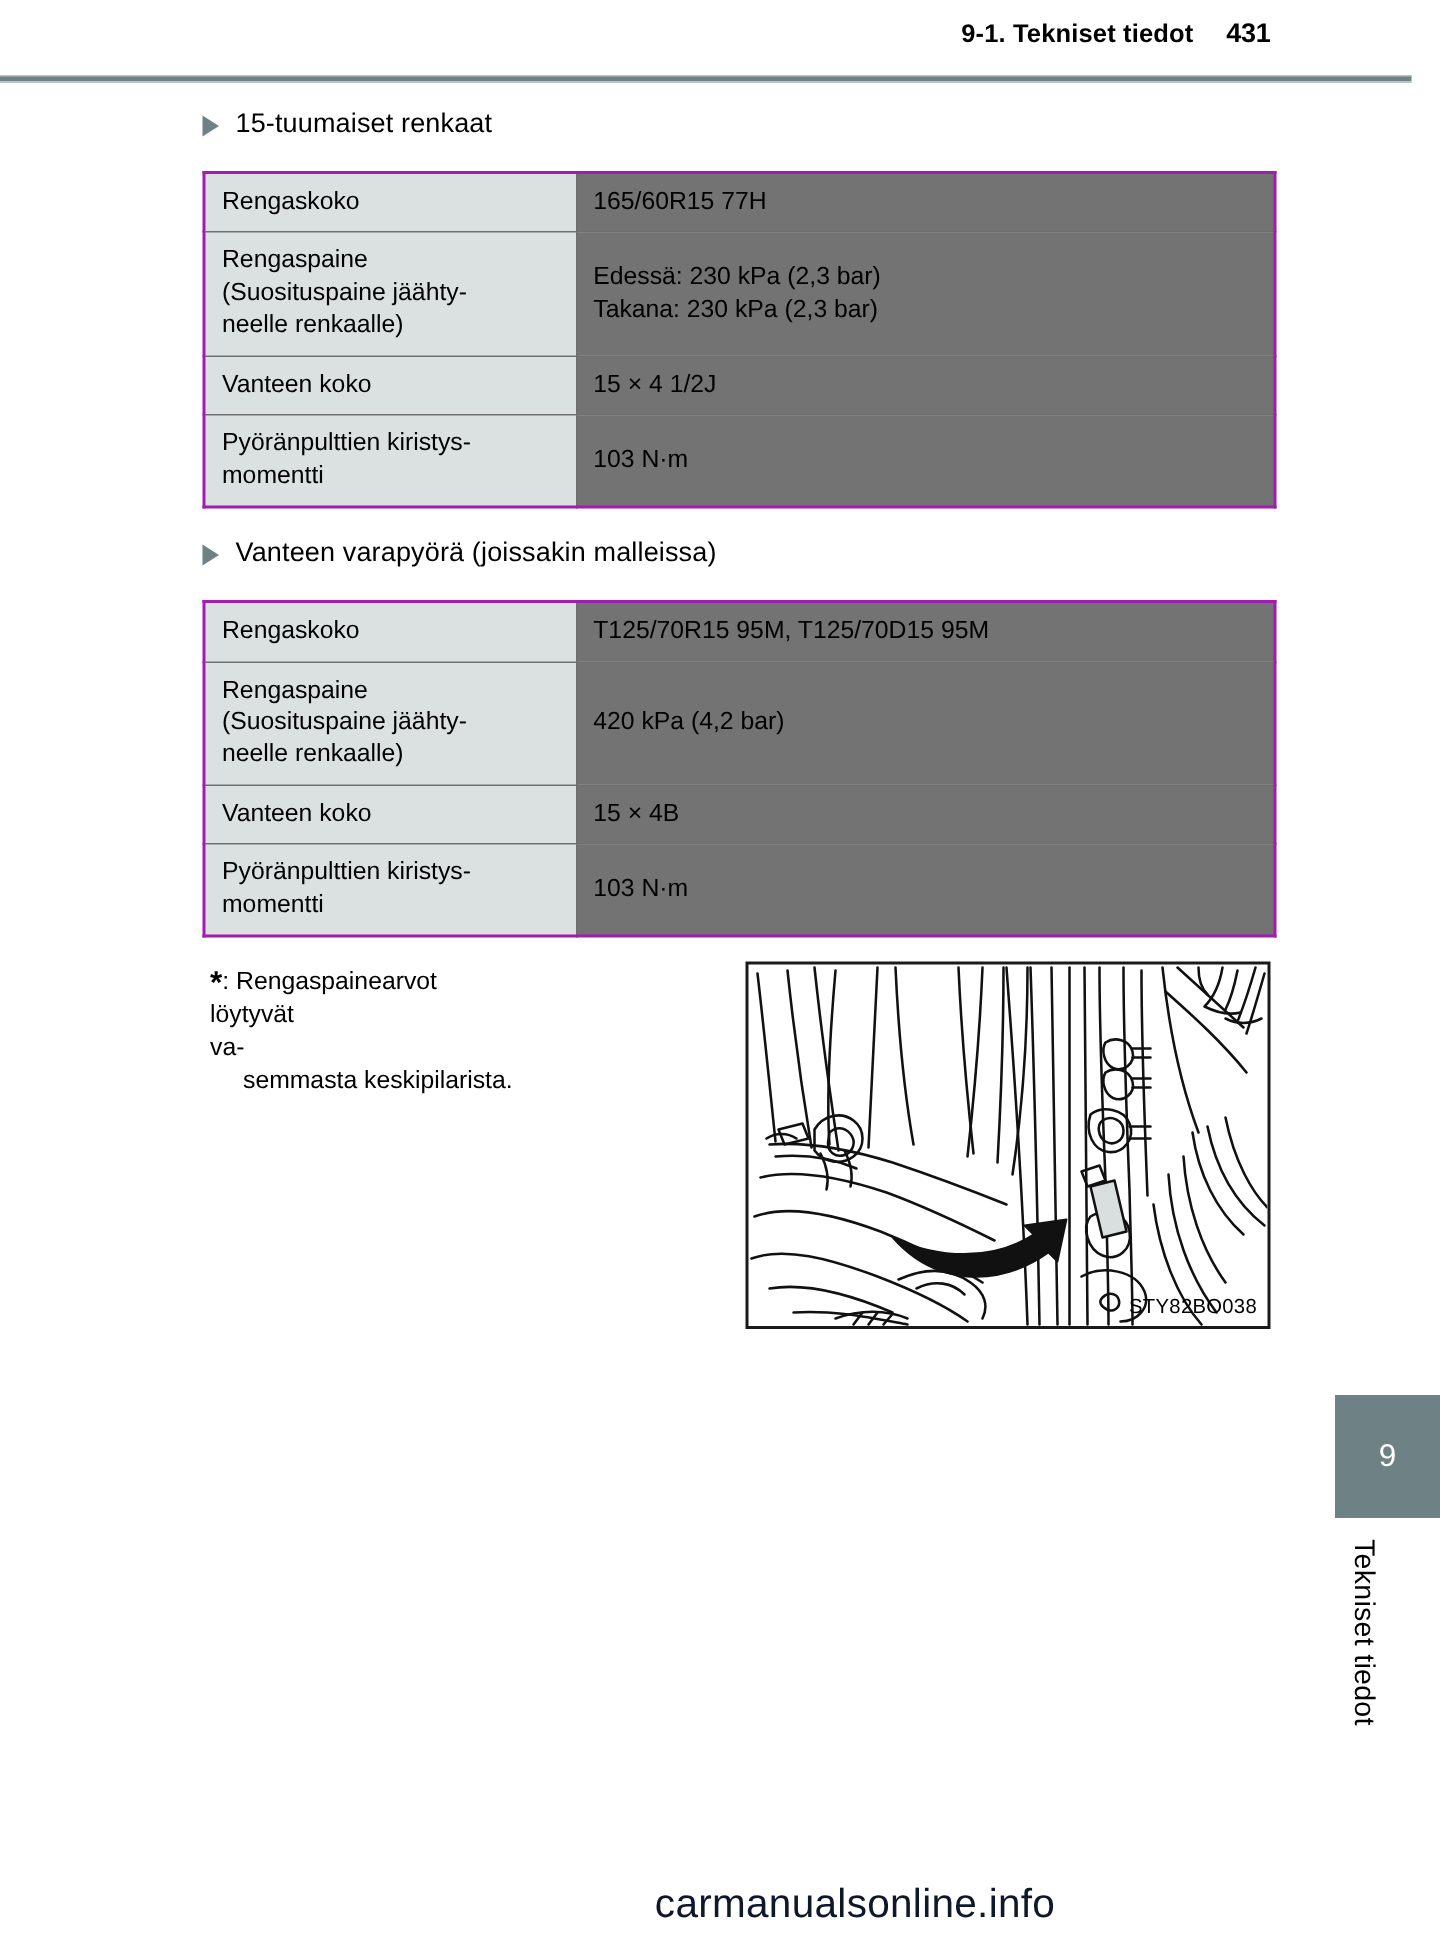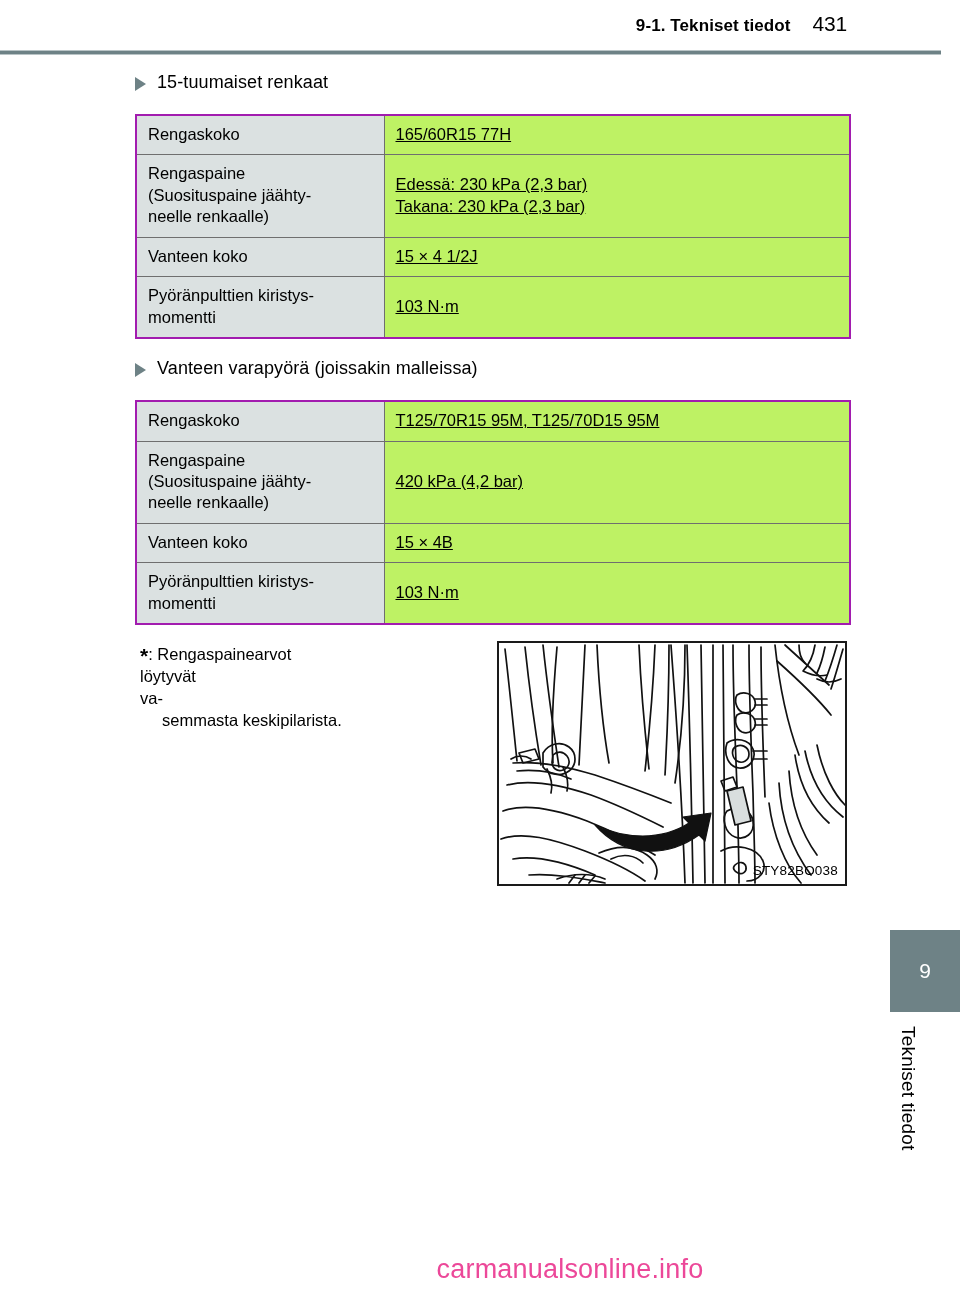--- a/index.html
+++ b/index.html
@@ -16,21 +16,21 @@
     position:absolute; left:0; top:0; width:960px; height:52px;
   }
   .hdr-inner {
     position:absolute; right:113px; top:12px;
     display:flex; align-items:baseline; gap:22px;
   }
   .hdr-section {
     font-size:17px; font-weight:bold; letter-spacing:0.1px;
   }
   .hdr-pageno {
-    font-size:21px; font-weight:normal; letter-spacing:-0.2px;
+    font-size:18px; font-weight:bold; letter-spacing:-0.2px;
   }
   .hdr-rule {
     position:absolute; left:0; top:50px; width:941px; height:5px;
     background:#6e8286;
     border-top:1px solid #b9c4c6;
     border-bottom:1px solid #b9c4c6;
   }
 
   
   .content { position:absolute; left:135px; top:0; width:712px; }
@@ -60,22 +60,21 @@
     vertical-align:middle;
     font-size:16.5px;
     line-height:1.30;
     padding:8px 10px 9px 11px;
   }
   table.spec td.k {
     width:248px;
     background:#dbe1e1;
   }
   table.spec td.v {
-    background:#bef264;
-    text-decoration:underline;
+    background:#737373;
   }
 
   
   .lower { position:relative; width:712px; }
   .footnote {
     position:absolute; left:5px; top:3px; width:345px;
     font-size:16.5px; line-height:1.33;
   }
   .footnote .star {
     font-size:21px; font-weight:bold; line-height:0;
@@ -117,21 +116,21 @@
     writing-mode:vertical-rl;
     font-size:19px; letter-spacing:0.2px;
     height:200px;
     padding-left:7px;
   }
 
   
   .watermark {
     position:absolute; left:0; bottom:20px; width:960px;
     text-align:center;
-    color:#ec4899; font-size:27px; letter-spacing:0.2px;
+    color:#0f172a; font-size:27px; letter-spacing:0.2px;
     padding-left:180px;
   }
 </style>
 </head>
 <body>
 
 <div class="page-header">
   <div class="hdr-inner">
     <span class="hdr-section">9-1. Tekniset tiedot</span>
     <span class="hdr-pageno">431</span>

